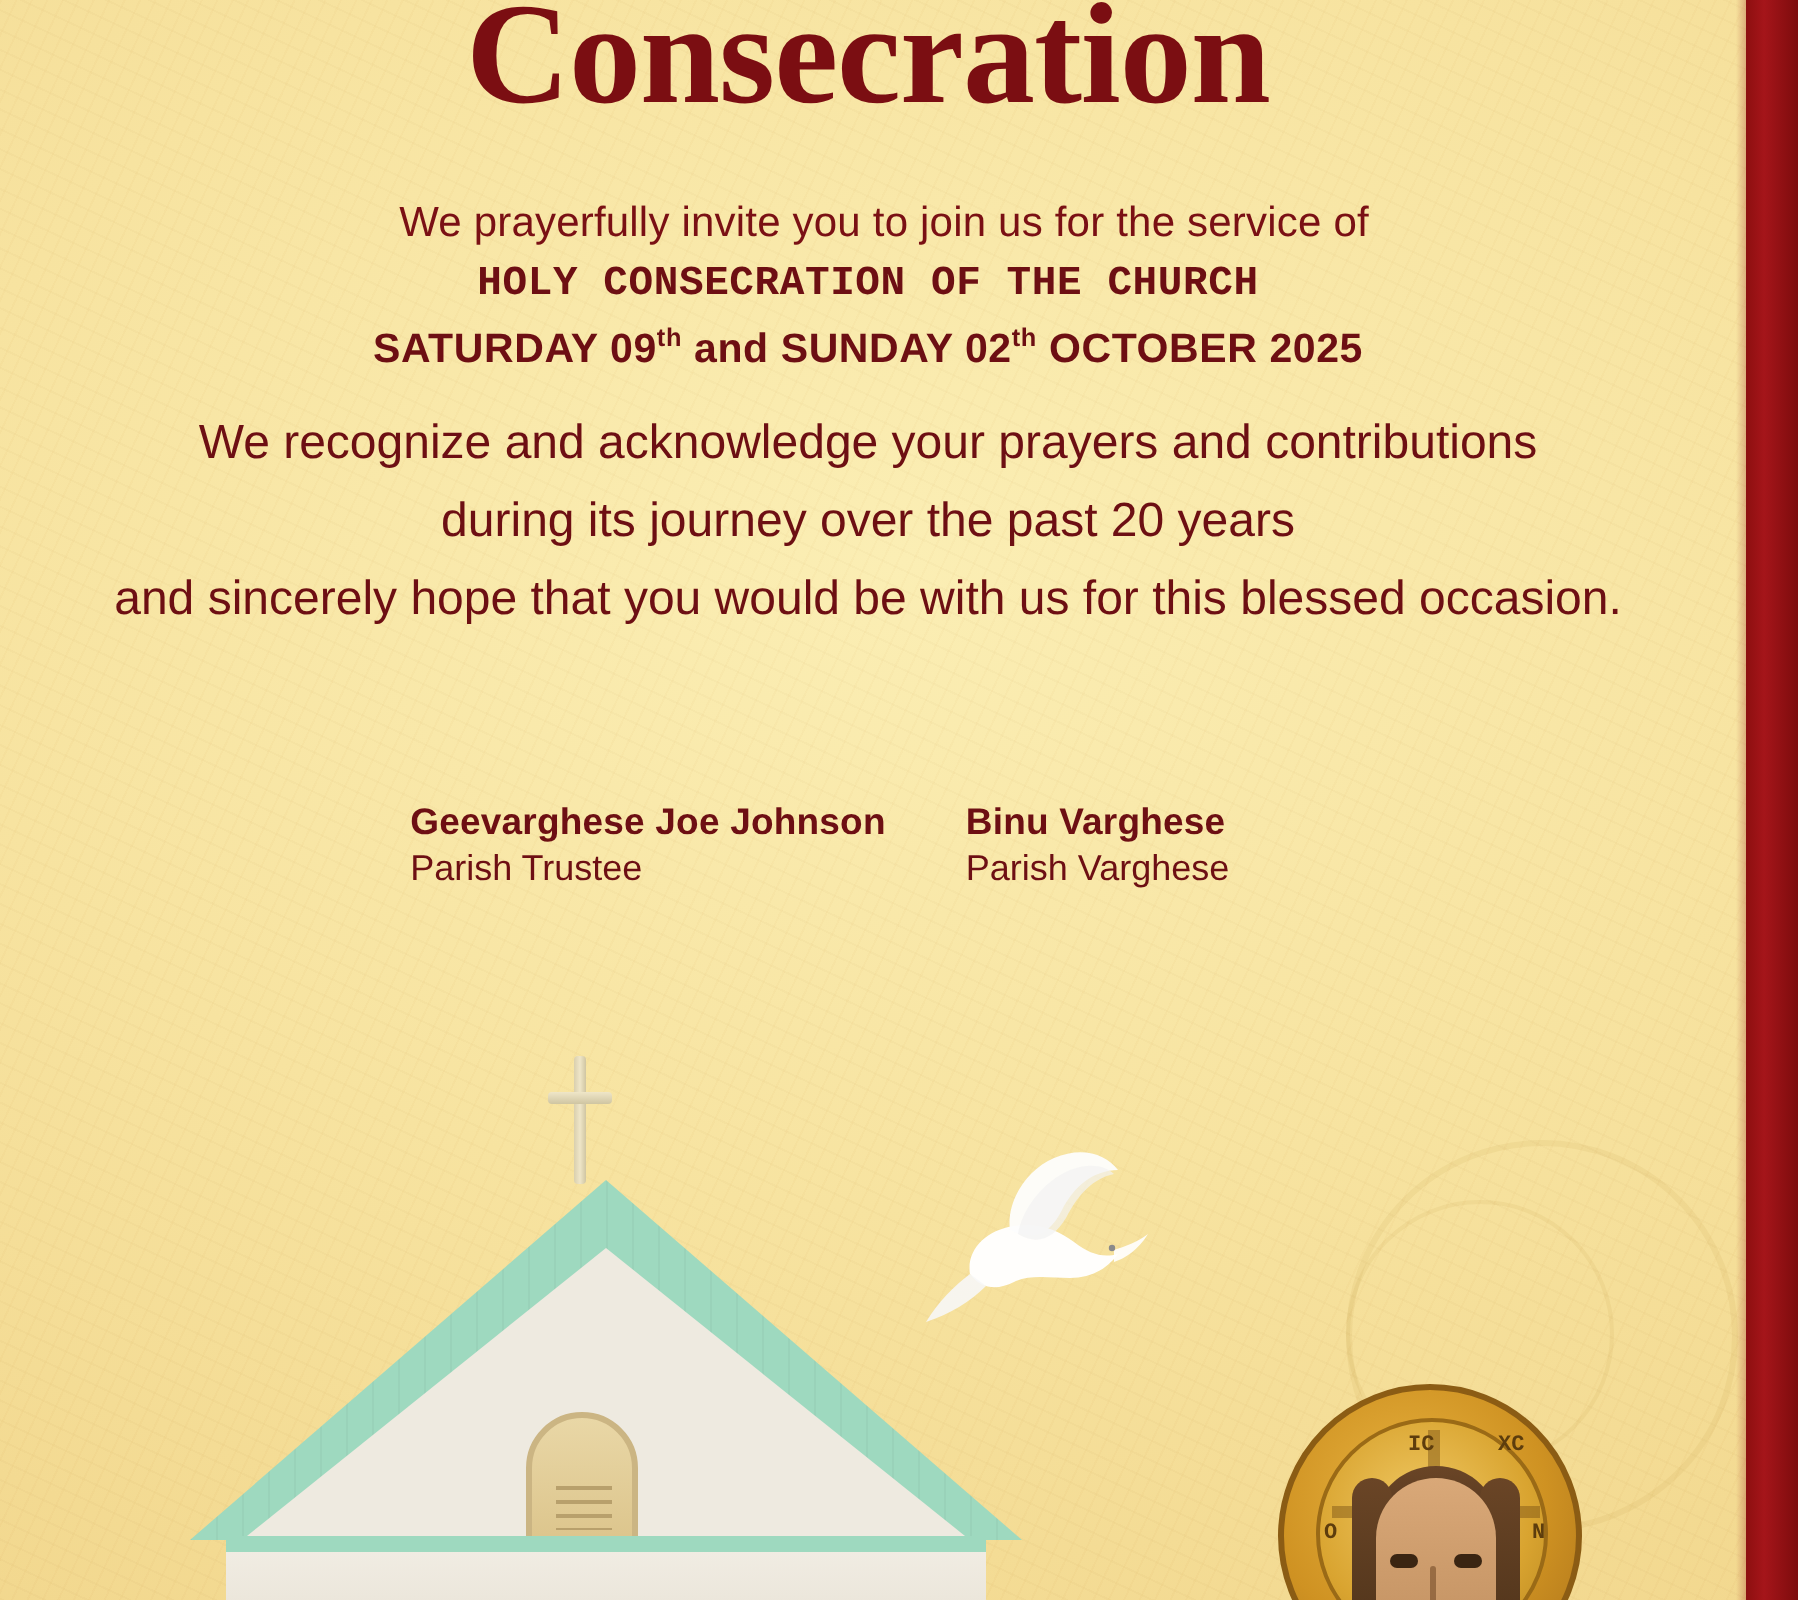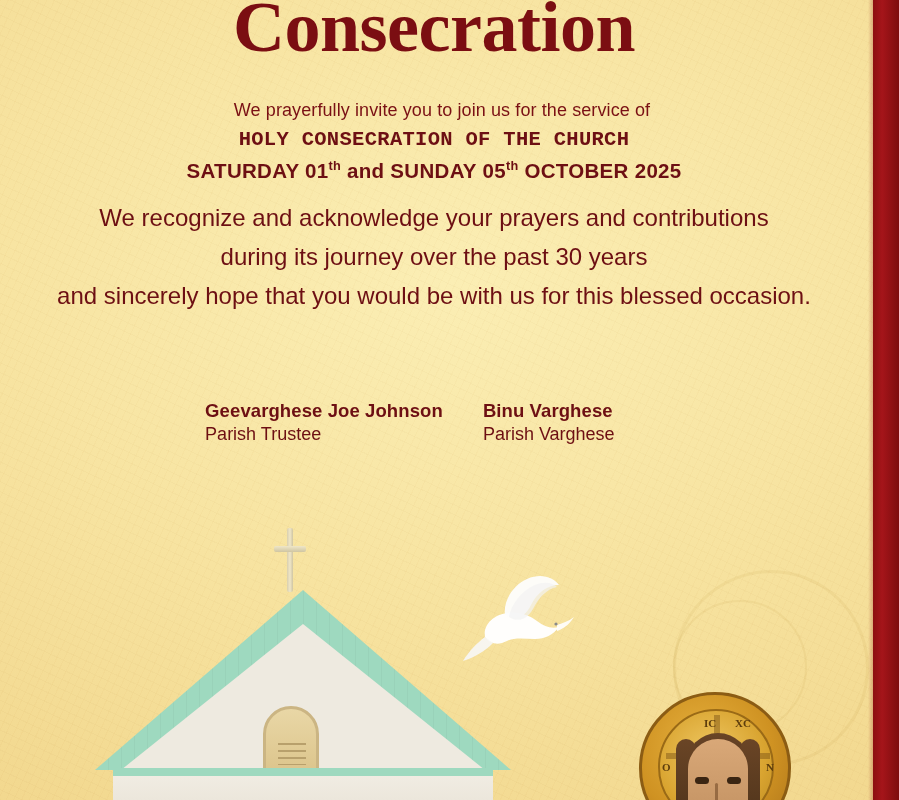--- a/index.html
+++ b/index.html
@@ -84,21 +84,21 @@
     position: relative;
     top: -6px;
   }
 
   .invite-block {
     text-align: center;
     color: #6e0f13;
     margin-top: 34px;
   }
   .invite-line-1 {
-    font-size: 18px;
+    font-size: 21px;
     color: #7a1014;
     letter-spacing: 0.1px;
     margin-left: 16px;
   }
   .invite-line-2 {
     font-size: 20.5px;
     font-weight: bold;
     color: #6d0f13;
     letter-spacing: 0.3px;
     margin-top: 7px;
@@ -333,51 +333,51 @@
     width: 3px;
     height: 18px;
     background: rgba(110,70,35,0.55);
     border-radius: 2px;
   }
   .med-label {
     position: absolute;
     font-size: 11px;
     font-weight: bold;
     color: #5d3d0d;
-    font-family: Liberation Serif, serif;
+    font-family: Liberation Mono, monospace;
   }
   .lbl-ic { left: 62px; top: 22px; }
-  .lbl-xc { left: 93px; top: 22px; }
+  .lbl-xc { left: 107px; top: 22px; }
   .lbl-o  { left: 20px; top: 66px; }
   .lbl-n  { left: 124px; top: 66px; }
 </style>
 </head>
 <body>
 
 <div id="invitation">
 
   <div class="texture"></div>
   <div class="watermark wm1"></div>
   <div class="watermark wm2"></div>
 
   <div class="content">
 
     <h1 class="title">Consecration</h1>
 
     <div class="invite-block">
       <div class="invite-line-1">We prayerfully invite you to join us for the service of</div>
       <div class="invite-line-2">HOLY CONSECRATION OF THE CHURCH</div>
       <div class="invite-line-3">
-        <span>SATURDAY 01</span><sup>th</sup><span class="light"> and </span><span>SUNDAY 05</span><sup>th</sup><span> OCTOBER 2025</span>
+        <span>SATURDAY 09</span><sup>th</sup><span class="light"> and </span><span>SUNDAY 02</span><sup>th</sup><span> OCTOBER 2025</span>
       </div>
     </div>
 
     <div class="ack-block">
       <div>We recognize and acknowledge your prayers and contributions</div>
-      <div>during its journey over the past 30 years</div>
+      <div>during its journey over the past 20 years</div>
       <div>and sincerely hope that you would be with us for this blessed occasion.</div>
     </div>
 
     <div class="signatures">
       <div class="sig sig-1">
         <div class="sig-name">Geevarghese Joe Johnson</div>
         <div class="sig-role">Parish Trustee</div>
       </div>
       <div class="sig">
         <div class="sig-name">Binu Varghese</div>

